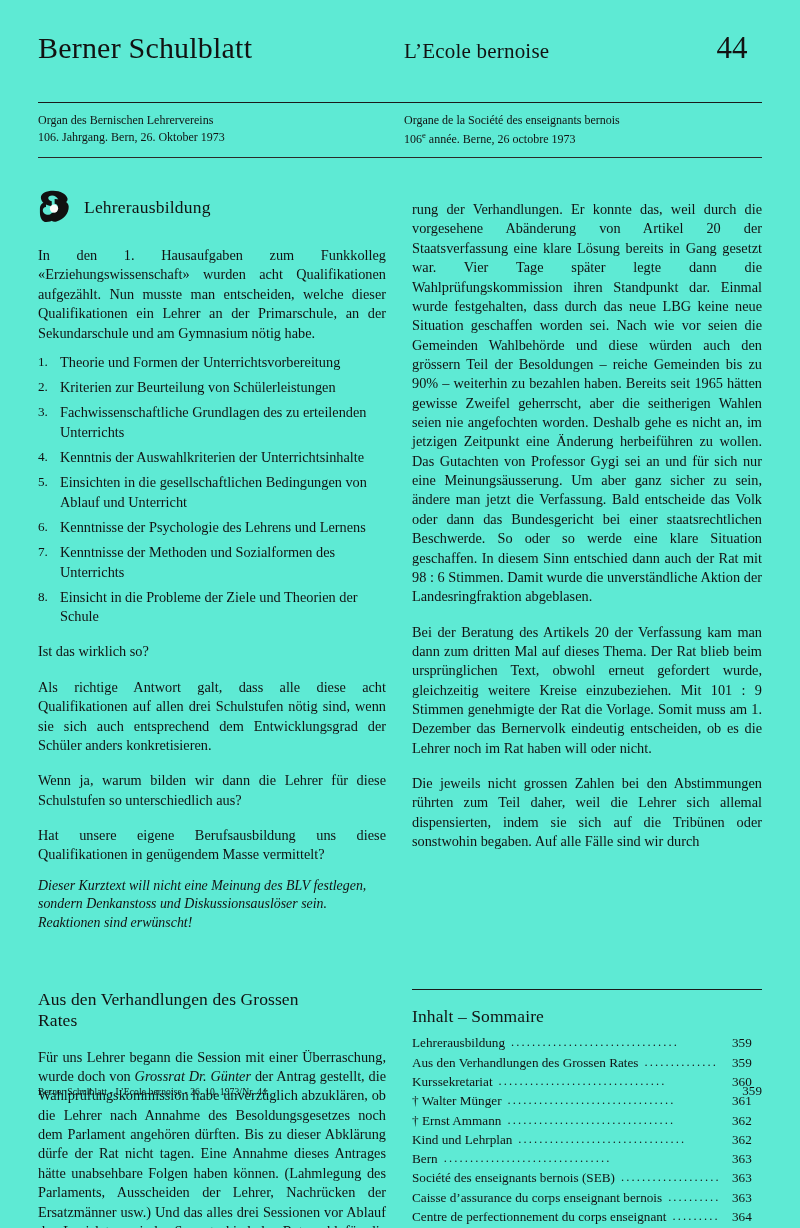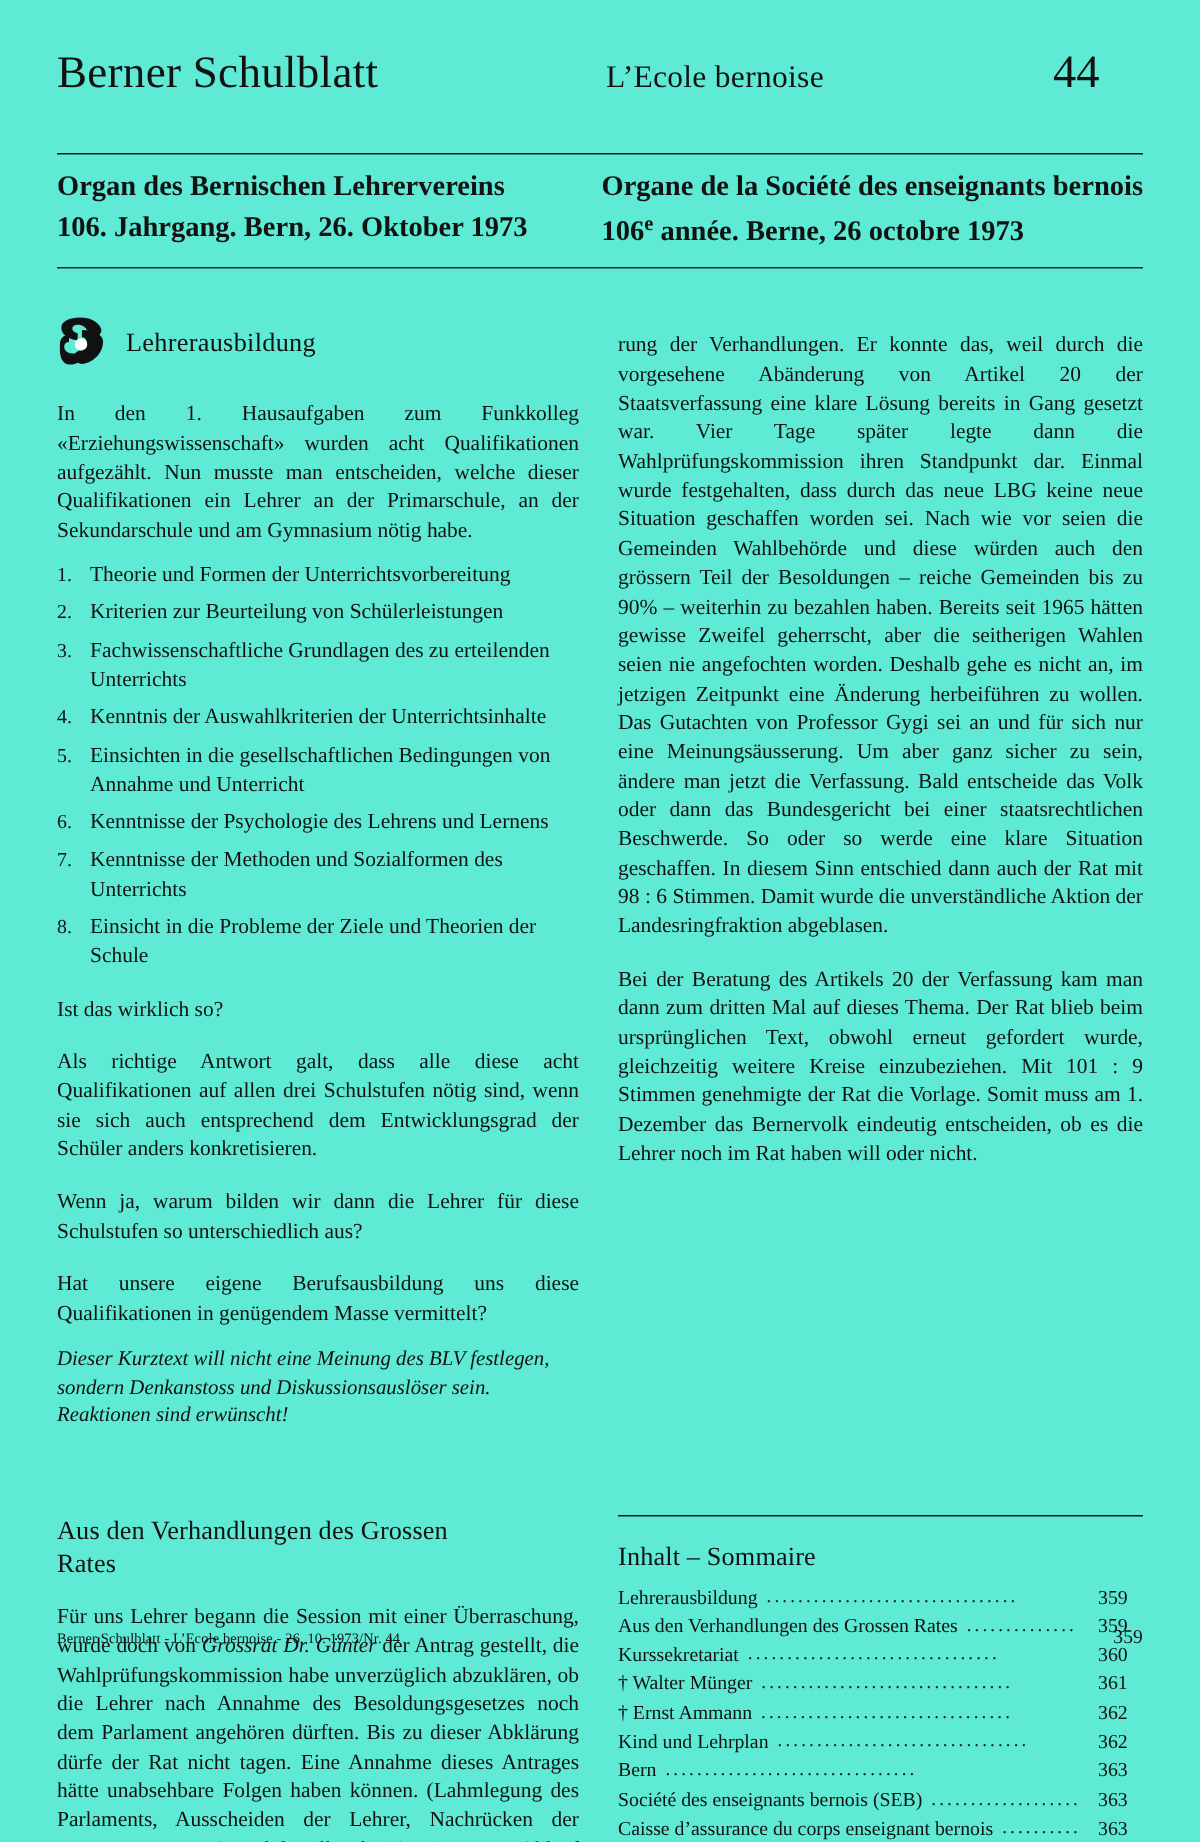--- a/index.html
+++ b/index.html
@@ -43,41 +43,40 @@
     white-space: nowrap;
   }
   .masthead .title-fr {
     font-size: 21px;
     letter-spacing: .2px;
     flex: 1;
     white-space: nowrap;
   }
   .masthead .issue {
     font-size: 31px;
-    text-align: left;
+    text-align: center;
     width: 60px;
   }
 
   .rule {
     border: none;
     border-top: 1.6px solid #1a1a1a;
     margin: 14px 0 0 0;
     height: 0;
   }
   .rule.thin {
     border-top: 1.1px solid #2a2a2a;
   }
 
   
   .subband {
     display: flex;
     padding: 9px 0 9px 0;
-    font-size: 19px;
+    font-size: 12px;
     line-height: 1.42;
-    font-weight: bold;
   }
   .subband .col {
     width: 366px;
   }
   .subband .col.right { width: auto; flex: 1; }
   .subband .line { white-space: nowrap; }
   sup.ord { font-size: .72em; vertical-align: super; }
 
   
   .cols {
@@ -252,36 +251,37 @@
           <span class="sec-title">Lehrerausbildung</span>
         </div>
 
         <p class="body">In den 1. Hausaufgaben zum Funkkolleg «Erziehungswissenschaft» wurden acht Qualifikationen aufgezählt. Nun musste man entscheiden, welche dieser Qualifikationen ein Lehrer an der Primarschule, an der Sekundarschule und am Gymnasium nötig habe.</p>
 
         <ol class="qlist">
           <li><span class="num">1.</span><span>Theorie und Formen der Unterrichtsvorbereitung</span></li>
           <li><span class="num">2.</span><span>Kriterien zur Beurteilung von Schülerleistungen</span></li>
           <li><span class="num">3.</span><span>Fachwissenschaftliche Grundlagen des zu erteilenden</span><span class="t2">Unterrichts</span></li>
           <li><span class="num">4.</span><span>Kenntnis der Auswahlkriterien der Unterrichtsinhalte</span></li>
-          <li><span class="num">5.</span><span>Einsichten in die gesellschaftlichen Bedingungen von</span><span class="t2">Annahme und Unterricht</span></li>
+          <li><span class="num">5.</span><span>Einsichten in die gesellschaftlichen Bedingungen von</span><span class="t2">Ablauf und Unterricht</span></li>
           <li><span class="num">6.</span><span>Kenntnisse der Psychologie des Lehrens und Lernens</span></li>
           <li><span class="num">7.</span><span>Kenntnisse der Methoden und Sozialformen des</span><span class="t2">Unterrichts</span></li>
           <li><span class="num">8.</span><span>Einsicht in die Probleme der Ziele und Theorien der</span><span class="t2">Schule</span></li>
         </ol>
 
         <p class="body tight" style="text-align:left">Ist das wirklich so?</p>
         <p class="body">Als richtige Antwort galt, dass alle diese acht Qualifikationen auf allen drei Schulstufen nötig sind, wenn sie sich auch entsprechend dem Entwicklungsgrad der Schüler anders konkretisieren.</p>
         <p class="body tight">Wenn ja, warum bilden wir dann die Lehrer für diese Schulstufen so unterschiedlich aus?</p>
         <p class="body tight">Hat unsere eigene Berufsausbildung uns diese Qualifikationen in genügendem Masse vermittelt?</p>
         <p class="ital">Dieser Kurztext will nicht eine Meinung des BLV festlegen, sondern Denkanstoss und Diskussionsauslöser sein. Reaktionen sind erwünscht!</p>
       </div>
 
       <div class="col-right">
         <p class="body">rung der Verhandlungen. Er konnte das, weil durch die vorgesehene Abänderung von Artikel 20 der Staatsverfassung eine klare Lösung bereits in Gang gesetzt war. Vier Tage später legte dann die Wahlprüfungskommission ihren Standpunkt dar. Einmal wurde festgehalten, dass durch das neue LBG keine neue Situation geschaffen worden sei. Nach wie vor seien die Gemeinden Wahlbehörde und diese würden auch den grössern Teil der Besoldungen – reiche Gemeinden bis zu 90% – weiterhin zu bezahlen haben. Bereits seit 1965 hätten gewisse Zweifel geherrscht, aber die seitherigen Wahlen seien nie angefochten worden. Deshalb gehe es nicht an, im jetzigen Zeitpunkt eine Änderung herbeiführen zu wollen. Das Gutachten von Professor Gygi sei an und für sich nur eine Meinungsäusserung. Um aber ganz sicher zu sein, ändere man jetzt die Verfassung. Bald entscheide das Volk oder dann das Bundesgericht bei einer staatsrechtlichen Beschwerde. So oder so werde eine klare Situation geschaffen. In diesem Sinn entschied dann auch der Rat mit 98 : 6 Stimmen. Damit wurde die unverständliche Aktion der Landesringfraktion abgeblasen.</p>
         <p class="body">Bei der Beratung des Artikels 20 der Verfassung kam man dann zum dritten Mal auf dieses Thema. Der Rat blieb beim ursprünglichen Text, obwohl erneut gefordert wurde, gleichzeitig weitere Kreise einzubeziehen. Mit 101 : 9 Stimmen genehmigte der Rat die Vorlage. Somit muss am 1. Dezember das Bernervolk eindeutig entscheiden, ob es die Lehrer noch im Rat haben will oder nicht.</p>
+        <p class="body last">Die jeweils nicht grossen Zahlen bei den Abstimmungen rührten zum Teil daher, weil die Lehrer sich allemal dispensierten, indem sie sich auf die Tribünen oder sonstwohin begaben. Auf alle Fälle sind wir durch</p>
       </div>
     </div>
 
     <div class="lower">
 
       <div class="col-left">
         <h2 class="sec2">
           <span>Aus den Verhandlungen des Grossen</span><br>
           <span>Rates</span>
         </h2>

